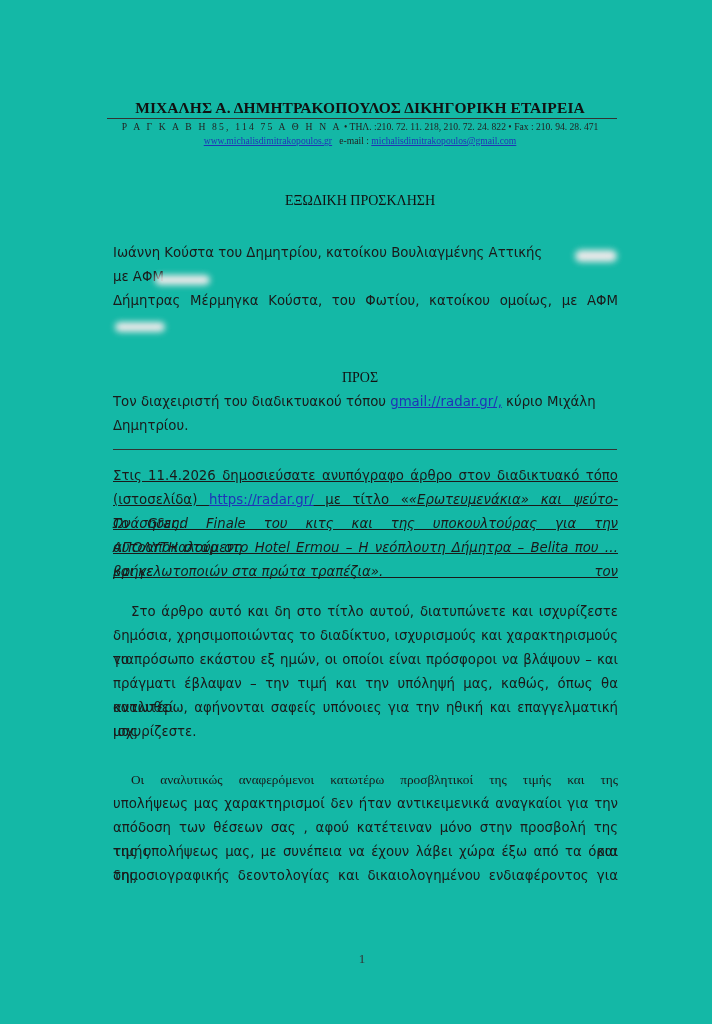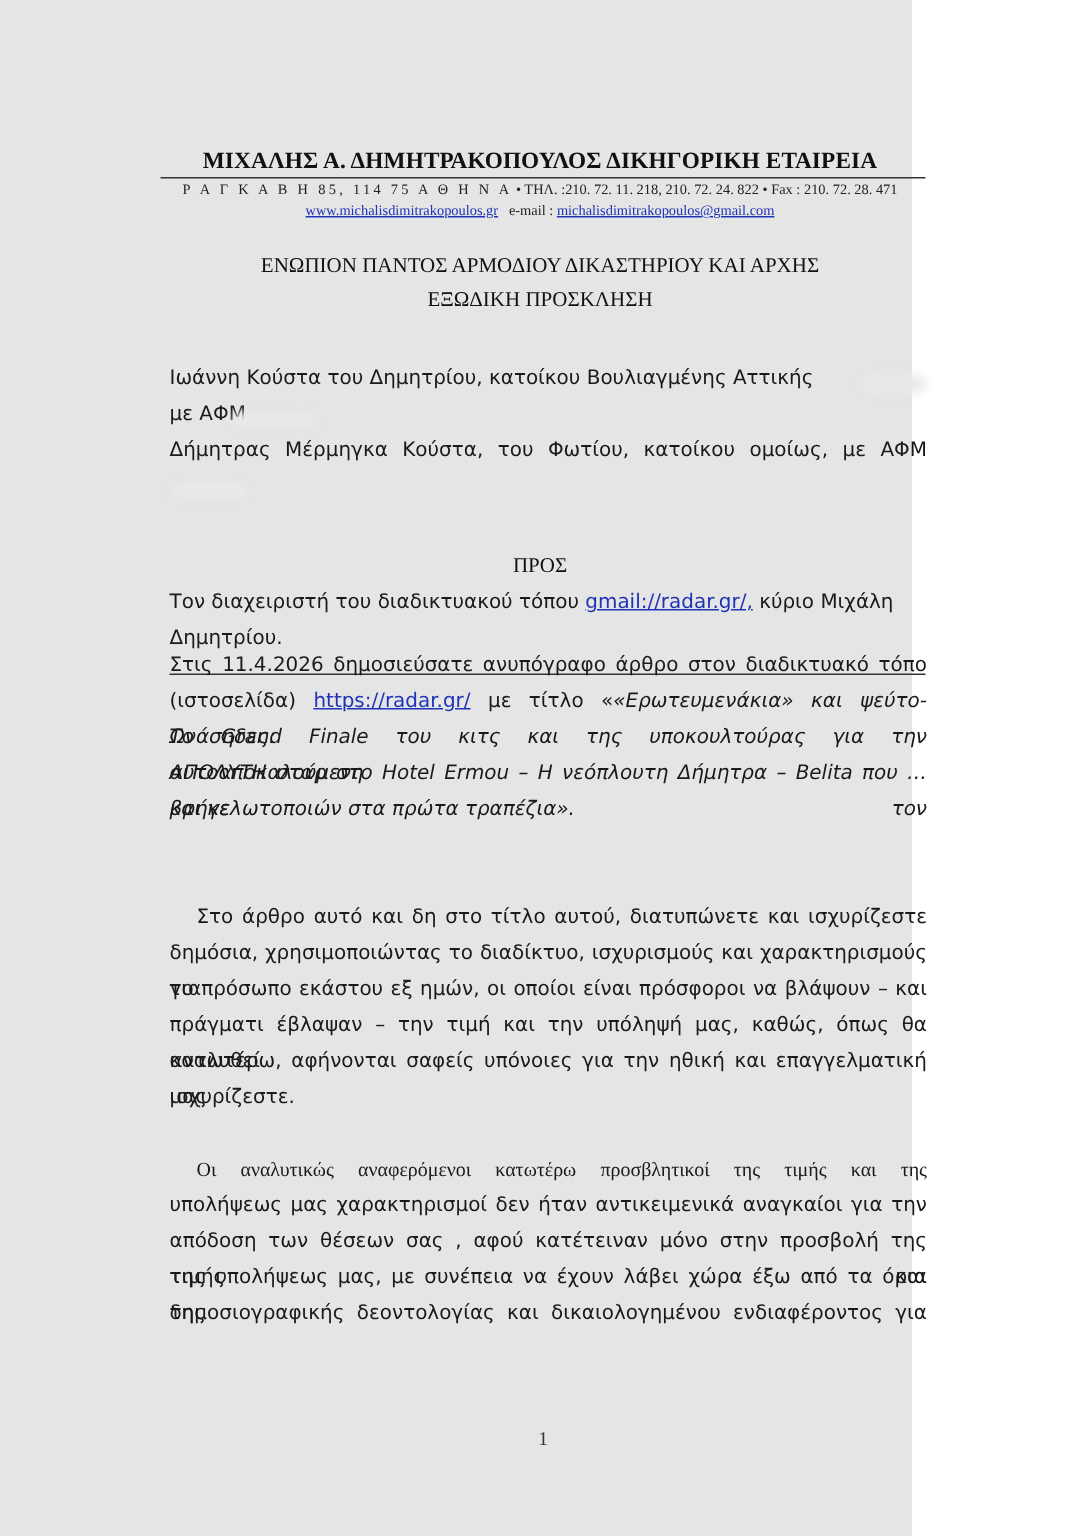--- a/index.html
+++ b/index.html
@@ -1,18 +1,18 @@
 <!DOCTYPE html>
 <html><head>
 <meta charset="utf-8">
 <style>
   html, body { margin: 0; padding: 0; background: #ffffff; }
   body { width: 724px; height: 1024px; position: relative; overflow: hidden;
          font-family: "DejaVu Serif", "Liberation Serif", serif; color: #1a1a1a; }
-  .page { position: absolute; left: 0; top: 0; width: 608px; height: 1024px; background: #e5e5e5; }
+  .page { position: absolute; left: 0; top: 0; width: 712px; height: 1024px; background: #14b8a6; }
   .abs { position: absolute; }
   .center { text-align: center; }
   .firm-name { left: 100px; width: 520px; top: 99px; font-size: 15.5px; font-weight: bold; letter-spacing: 0.1px;
                font-family: "Liberation Serif", serif; color: #111; }
   .hr-top { left: 107px; width: 510px; top: 118px; height: 0; border-top: 1.2px solid #333; }
   .address { left: 100px; width: 520px; top: 121px; font-size: 9.6px; color: #222; font-family: "Liberation Serif", serif; white-space: nowrap; }
   .address .spaced { letter-spacing: 2.2px; }
   .contact { left: 100px; width: 520px; top: 135px; font-size: 9.6px; color: #222; font-family: "Liberation Serif", serif; }
   a.link { color: #1f33b8; text-decoration: underline; }
   .heading { left: 100px; width: 520px; font-size: 14px; font-family: "Liberation Serif", serif; color: #111; }
@@ -29,49 +29,48 @@
 
 <div class="page">
 
   <div class="abs firm-name center">ΜΙΧΑΛΗΣ Α. ΔΗΜΗΤΡΑΚΟΠΟΥΛΟΣ ΔΙΚΗΓΟΡΙΚΗ ΕΤΑΙΡΕΙΑ</div>
   <div class="abs hr-top"></div>
   <div class="abs address center">
     <span class="spaced">Ρ Α Γ Κ Α Β Η 85, 114 75 Α Θ Η Ν Α</span>
     <span>•</span>
     <span>ΤΗΛ. :210. 72. 11. 218, 210. 72. 24. 822</span>
     <span>•</span>
-    <span>Fax : 210. 72. 28. 471</span>
+    <span>Fax : 210. 94. 28. 471</span>
   </div>
   <div class="abs contact center">
     <a class="link">www.michalisdimitrakopoulos.gr</a>
     <span>&nbsp;</span>
     <span>e-mail :</span>
     <a class="link">michalisdimitrakopoulos@gmail.com</a>
   </div>
 
-  <div class="abs heading center" style="top:170px;">ΕΝΩΠΙΟΝ ΠΑΝΤΟΣ ΑΡΜΟΔΙΟΥ ΔΙΚΑΣΤΗΡΙΟΥ ΚΑΙ ΑΡΧΗΣ</div>
   <div class="abs heading center" style="top:193px;">ΕΞΩΔΙΚΗ ΠΡΟΣΚΛΗΣΗ</div>
 
   <div class="abs body-text" style="left:113px; top:241px; width:505px;">
     <span class="line">Ιωάννη Κούστα του Δημητρίου, κατοίκου Βουλιαγμένης Αττικής</span>
     <span class="line">με ΑΦΜ</span>
     <span class="jl">Δήμητρας Μέρμηγκα Κούστα, του Φωτίου, κατοίκου ομοίως, με ΑΦΜ</span>
   </div>
   <div class="blur" style="left:575px; top:250px; width:42px; height:12px;"></div>
   <div class="blur" style="left:155px; top:275px; width:55px; height:10px;"></div>
   <div class="blur" style="left:115px; top:322px; width:50px; height:10px;"></div>
 
   <div class="abs heading center" style="top:370px;">ΠΡΟΣ</div>
   <div class="abs body-text" style="left:113px; top:390px; width:505px;">
     <span class="line"><span>Τον διαχειριστή του διαδικτυακού τόπου </span><a class="link">gmail://radar.gr/,</a><span> κύριο Μιχάλη</span></span>
     <span class="line">Δημητρίου.</span>
   </div>
   <div class="abs hr-mid"></div>
 
-  <div class="abs body-text" style="left:113px; top:432px; width:505px;">
+  <div class="abs body-text" style="left:113px; top:464px; width:505px;text-decoration:underline;">
     <span class="jl">Στις 11.4.2026 δημοσιεύσατε ανυπόγραφο άρθρο στον διαδικτυακό τόπο</span>
     <span class="jl"><span>(ιστοσελίδα) </span><a class="link">https://radar.gr/</a><span> με τίτλο «</span><span class="italic">«Ερωτευμενάκια» και ψεύτο-Ωνάσηδες:</span></span>
     <span class="jl italic">Το Grand Finale του κιτς και της υποκουλτούρας για την αυτοαποκαλούμενη</span>
     <span class="jl italic">ΑΠΟΛΥΤΗ σταρ στο Hotel Ermou – Η νεόπλουτη Δήμητρα – Belita που …βρήκε τον</span>
     <span class="line italic">και γελωτοποιών στα πρώτα τραπέζια».</span>
   </div>
 
   <div class="abs body-text" style="left:113px; top:600px; width:505px;">
     <span class="jl" style="padding-left:18px;">Στο άρθρο αυτό και δη στο τίτλο αυτού, διατυπώνετε και ισχυρίζεστε</span>
     <span class="jl">δημόσια, χρησιμοποιώντας το διαδίκτυο, ισχυρισμούς και χαρακτηρισμούς για</span>

